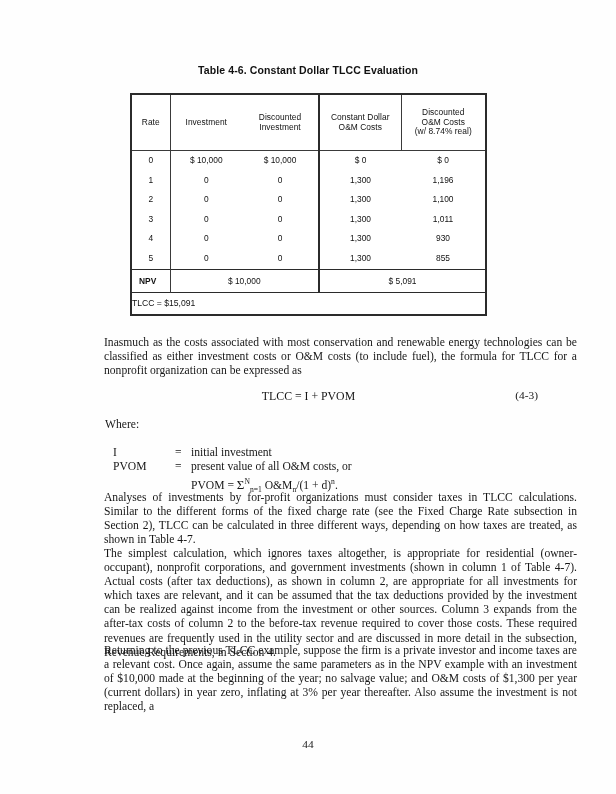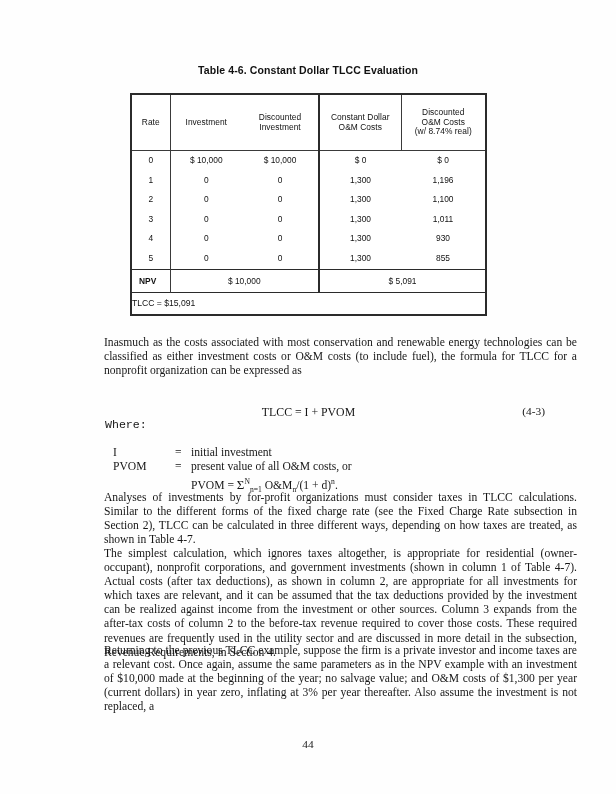--- a/index.html
+++ b/index.html
@@ -141,29 +141,29 @@
     font-size: 11.8px;
     color: #161616;
   }
   .eq-inner {
     position: relative;
     display: block;
     text-align: center;
   }
   .eq-num {
     position: absolute;
-    right: 0;
+    right: 7px;
     top: 0;
     font-size: 11.4px;
   }
 
   .where-label {
     position: absolute;
     left: 105px;
-    font-family: Liberation Mono, monospace;
+    font-family: Liberation Serif, serif;
     font-size: 11.6px;
     color: #161616;
   }
 
   .deflist {
     position: absolute;
     left: 113px;
     width: 420px;
     font-family: "Liberation Serif", serif;
     font-size: 11.6px;
@@ -290,21 +290,21 @@
 
         <tr class="tlccrow">
           <td colspan="5">TLCC = $15,091</td>
         </tr>
       </tbody>
     </table>
   </div>
 
   <div class="body-text" style="top:336px;">Inasmuch as the costs associated with most conservation and renewable energy technologies can be classified as either investment costs or O&amp;M costs (to include fuel), the formula for TLCC for a nonprofit organization can be expressed as</div>
 
-  <div class="eq-line" style="top:389px;margin-top:16px;">
+  <div class="eq-line" style="top:389px;">
     <span class="eq-inner">
       <span>TLCC = I + PVOM</span>
       <span class="eq-num">(4-3)</span>
     </span>
   </div>
 
   <div class="where-label" style="top:418px;">Where:</div>
 
   <div class="deflist" style="top:446px;">
     <div class="defrow">

